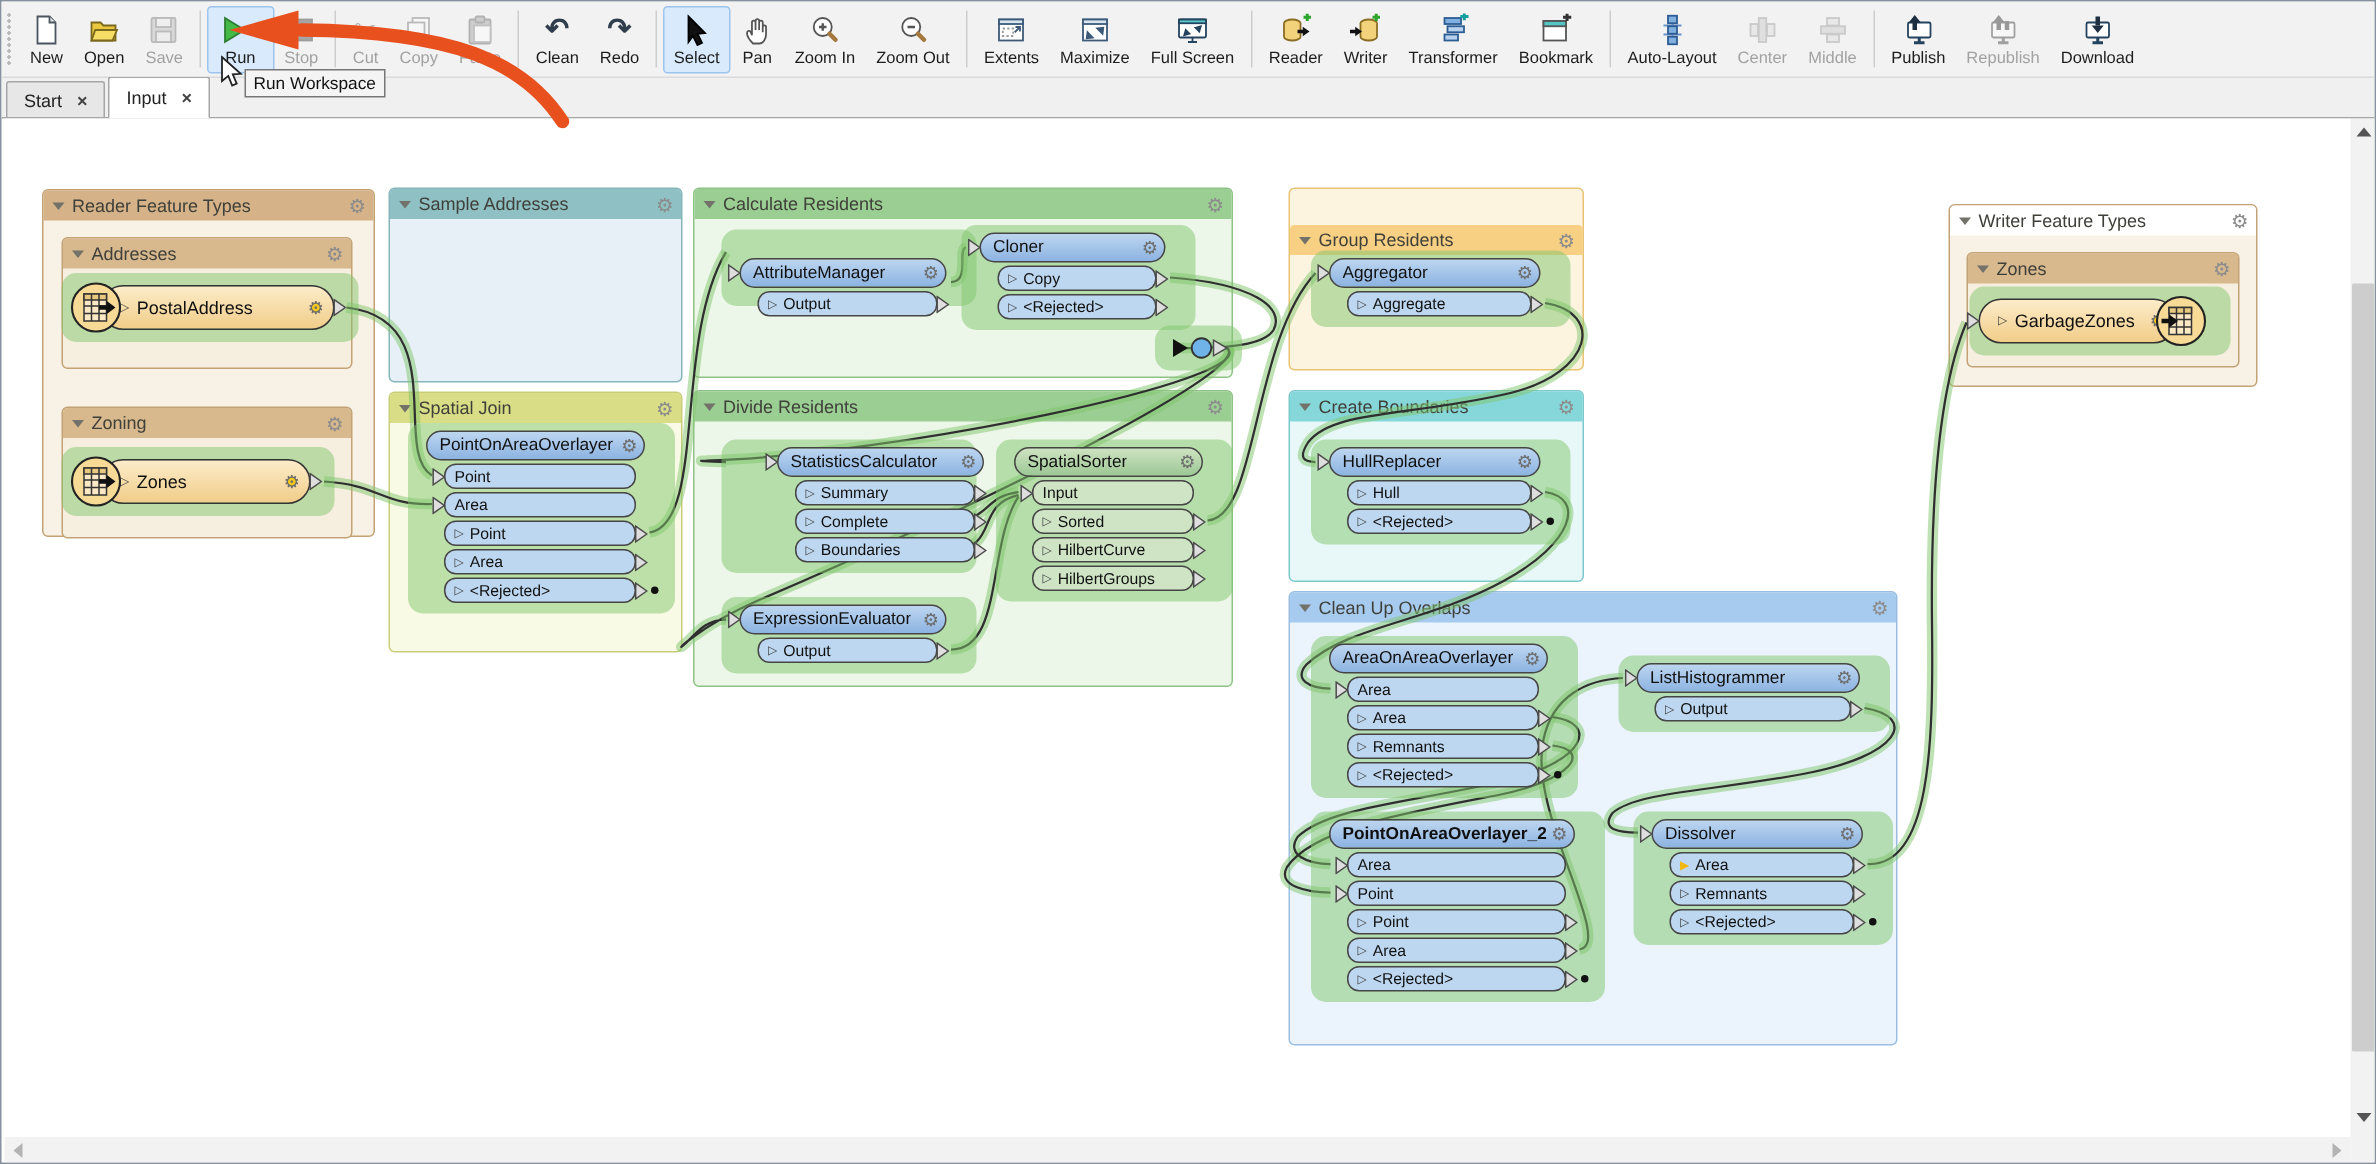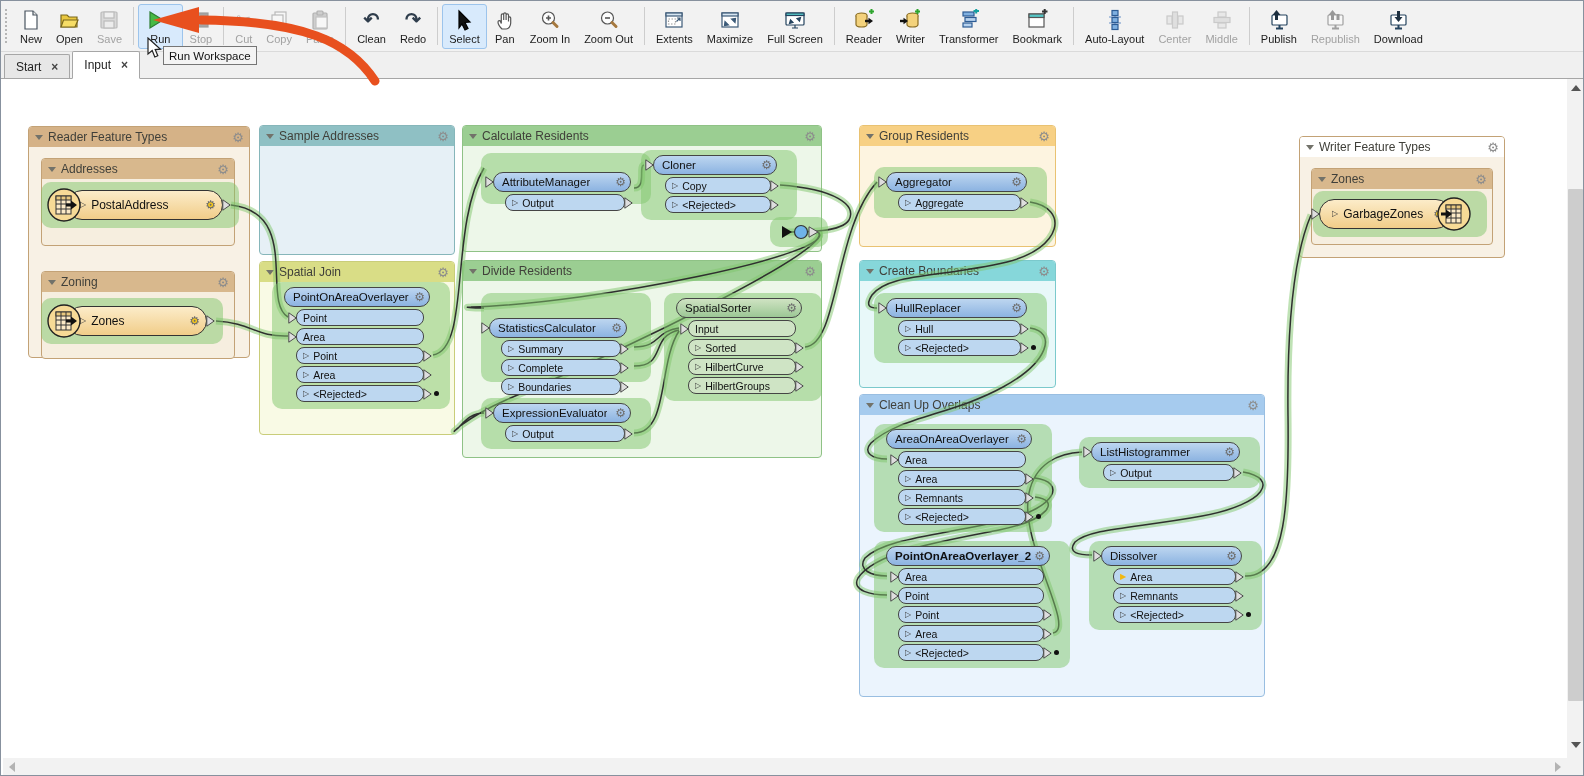--- a/index.html
+++ b/index.html
@@ -388,21 +388,21 @@
           </div>
         </div>
         <div class="bm" style="left: 461px; top: 259px; width: 360px; height: 198px; background: rgb(237, 247, 233); border-color: rgb(143, 194, 134);">
           <div class="bmhead" style="background: rgb(155, 206, 146);">
             <span class="bmtri"></span>
             <span class="bmlabel">Divide Residents</span>
             <span class="bmgear">⚙</span>
           </div>
         </div>
         <div class="bm" style="left: 858px; top: 124px; width: 197px; height: 122px; background: rgb(253, 244, 224); border-color: rgb(233, 194, 114);">
-          <div class="bmhead" style="background: rgb(247, 208, 132);">
+          <div class="bmhead" style="background: rgb(247, 208, 132); margin-top: 24px;">
             <span class="bmtri"></span>
             <span class="bmlabel">Group Residents</span>
             <span class="bmgear">⚙</span>
           </div>
         </div>
         <div class="bm" style="left: 858px; top: 259px; width: 197px; height: 128px; background: rgb(232, 248, 249); border-color: rgb(123, 201, 204);">
           <div class="bmhead" style="background: rgb(134, 215, 218);">
             <span class="bmtri"></span>
             <span class="bmlabel">Create Boundaries</span>
             <span class="bmgear">⚙</span>
@@ -587,21 +587,21 @@
               </svg></span>
           </div>
         </div>
         <div class="halo" style="left: 769px; top: 216px; width: 58px; height: 30px;"></div>
         <div class="node" style="left: 779px; top: 219px; width: 40px; height: 24px;"><svg width="40" height="24" viewBox="0 0 40 24">
             <path d="M2 6 L12 12 L2 18 Z" fill="#111"></path>
             <circle cx="21" cy="12" r="6.5" fill="#6fb3e8" stroke="#333" stroke-width="1.2"></circle>
             <path d="M29 6.8 L38 12 L29 17.2 Z" fill="#dedede" stroke="#4c4c4c"></path>
           </svg></div>
         <div class="halo" style="left: 480px; top: 292px; width: 170px; height: 89px;"></div>
-        <div class="node" style="left: 488px; top: 297px; width: 138px; margin-top: 20px;">
+        <div class="node" style="left: 517px; top: 297px; width: 138px;">
           <div class="nhead blue">
             <span style="white-space: nowrap; overflow: hidden;">StatisticsCalculator</span>
             <span class="ngear">⚙</span>
             <span class="ptri in"><svg width="9" height="12" viewBox="0 0 9 12">
                 <path d="M0.8 0.8 L8.2 6 L0.8 11.2 Z" fill="#dedede" stroke="#4c4c4c" stroke-width="1"></path>
               </svg></span>
           </div>
           <div class="prow blue">
             <span class="glyph">▷</span>
             <span>Summary</span>

